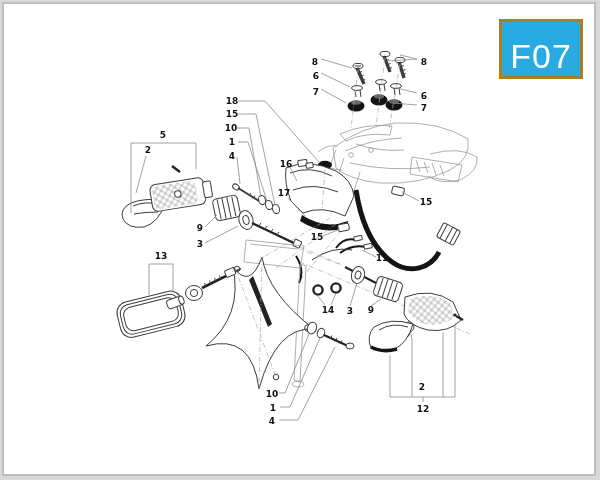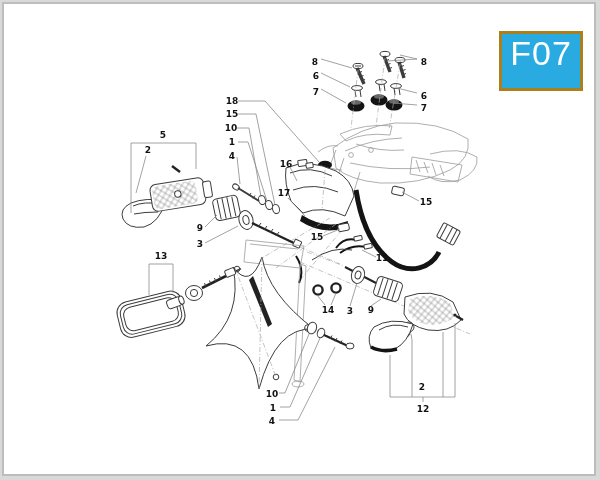--- a/index.html
+++ b/index.html
@@ -1,21 +1,21 @@
 <!DOCTYPE html>
 <html><head>
 <meta charset="utf-8">
 <style>
   html,body{margin:0;padding:0;}
   body{width:600px;height:480px;background:#d9d9d9;position:relative;overflow:hidden;
        font-family:"Liberation Sans",sans-serif;}
   .card{position:absolute;left:2px;top:2px;width:590px;height:470px;background:#ffffff;
         border:2px solid #bdbdbd;}
   .badge{position:absolute;left:499px;top:19px;width:84px;height:60px;box-sizing:border-box;
-         background:#29abe2;border:3px solid #aa7f1e;display:flex;align-items:flex-start;justify-content:center;margin-top:12px;}
+         background:#29abe2;border:3px solid #aa7f1e;display:flex;align-items:flex-end;justify-content:center;}
   .badge span{color:#ffffff;font-size:34px;font-weight:400;letter-spacing:1px;
               font-family:"Liberation Sans",sans-serif;}
   svg.art{position:absolute;left:0;top:0;}
   text.co{font:bold 9px "DejaVu Sans",sans-serif;fill:#111;text-anchor:middle;}
   .ink{stroke:#3c3c3c;fill:none;stroke-width:1;}
   .inkf{stroke:#3c3c3c;fill:#ffffff;stroke-width:1;}
   .lt{stroke:#9b9b9b;fill:none;stroke-width:0.8;}
   .ldr{stroke:#8a8a8a;fill:none;stroke-width:0.8;}
   .dash{stroke:#a9a9a9;fill:none;stroke-width:0.7;stroke-dasharray:5 2 1 2;}
   .blk{fill:#141414;stroke:none;}

